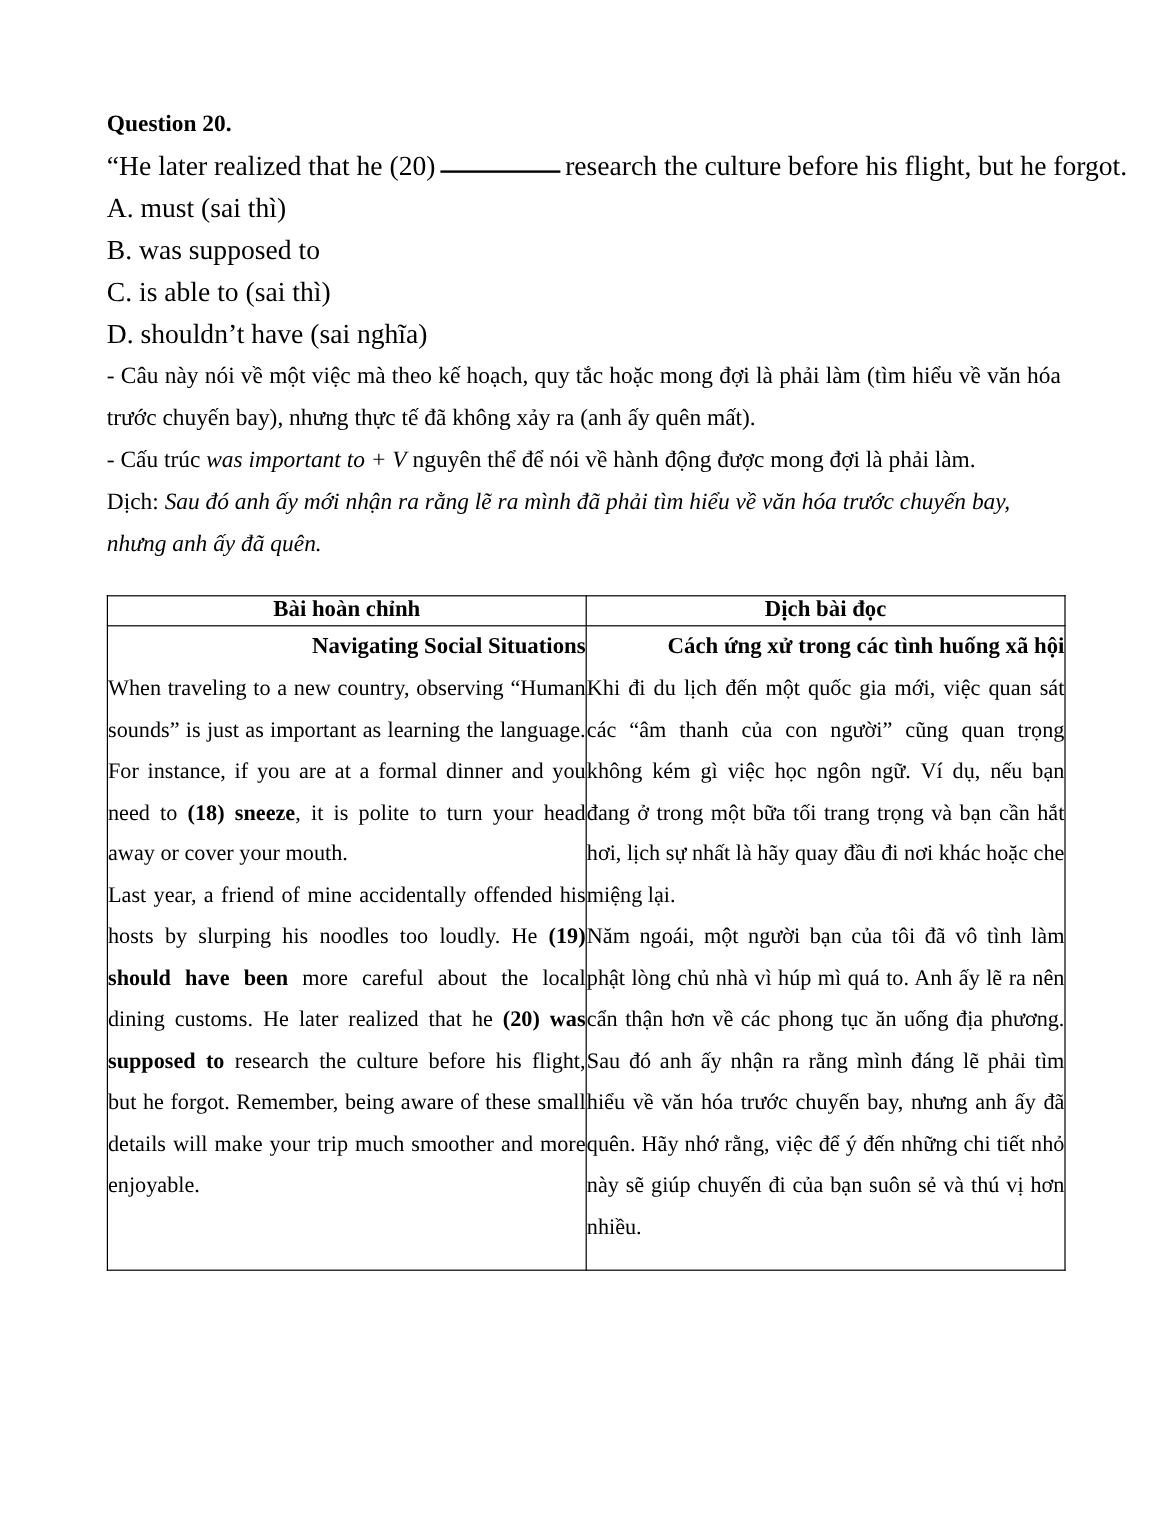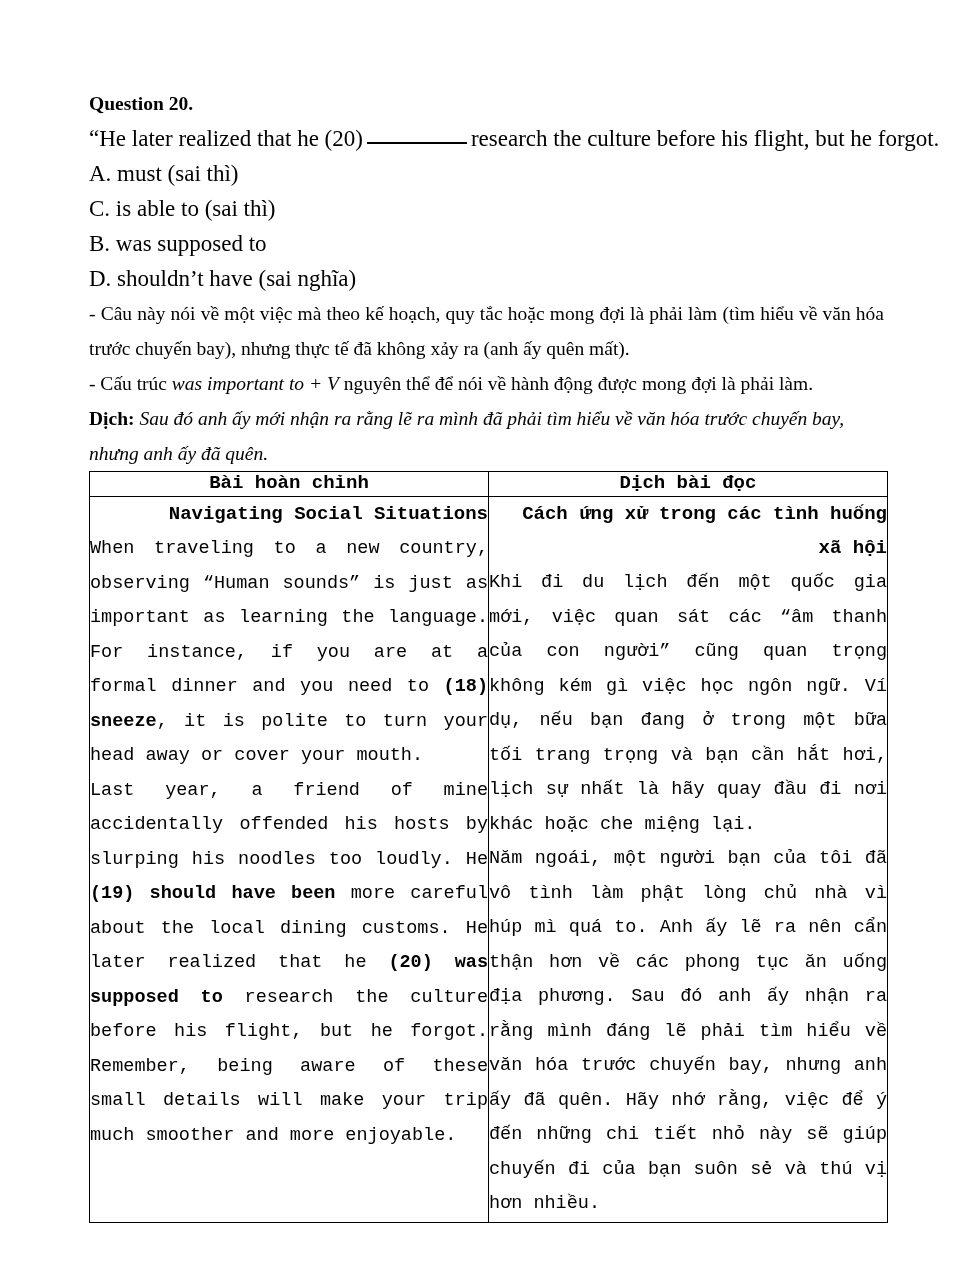--- a/index.html
+++ b/index.html
@@ -63,35 +63,34 @@
 
   .dich-block {
     font-size: 19.5px;
     line-height: 35px;
     margin: 0;
     font-style: italic;
     width: 790px;
   }
   .dich-block .lbl {
     font-style: normal;
-    font-weight: bold;
+    font-weight: normal;
   }
   .chon {
     font-weight: bold;
     font-size: 19.5px;
     line-height: 35px;
     margin: 0;
   }
 
   table.reading {
     border-collapse: collapse;
     width: 796px;
-    margin-top: 0;
+    margin-top: 25px;
     table-layout: fixed;
-    font-family: Liberation Mono, monospace;
   }
   table.reading td, table.reading th {
     border: 1.4px solid #000000;
     vertical-align: top;
     padding: 0;
   }
   th.col-head {
     text-align: center;
     font-weight: bold;
     font-size: 19px;
@@ -122,22 +121,22 @@
 <body>
 
 <div class="page">
   <div class="content">
 
     <p class="q-title">Question 20.</p>
 
     <p class="line"><span>“He later realized that he (20)</span><span class="blank-underline"></span><span>research the culture before his flight, but he forgot.</span></p>
 
     <p class="line">A. must (sai thì)</p>
+    <p class="line">B. was supposed to</p>
     <p class="line">C. is able to (sai thì)</p>
-    <p class="line">B. was supposed to</p>
     <p class="line">D. shouldn’t have (sai nghĩa)</p>
 
     <p class="para" style="width:795px;">- Câu này nói về một việc mà theo kế hoạch, quy tắc hoặc mong đợi là phải làm (tìm hiểu về văn hóa trước chuyến bay), nhưng thực tế đã không xảy ra (anh ấy quên mất).</p>
 
     <p class="para-nowrap"><span>- Cấu trúc </span><span class="ital">was important to + V</span><span> nguyên thể để nói về hành động được mong đợi là phải làm.</span></p>
 
     <p class="dich-block"><span class="lbl">Dịch:</span><span> Sau đó anh ấy mới nhận ra rằng lẽ ra mình đã phải tìm hiểu về văn hóa trước chuyến bay, nhưng anh ấy đã quên.</span></p>
 
 
     <table class="reading">

